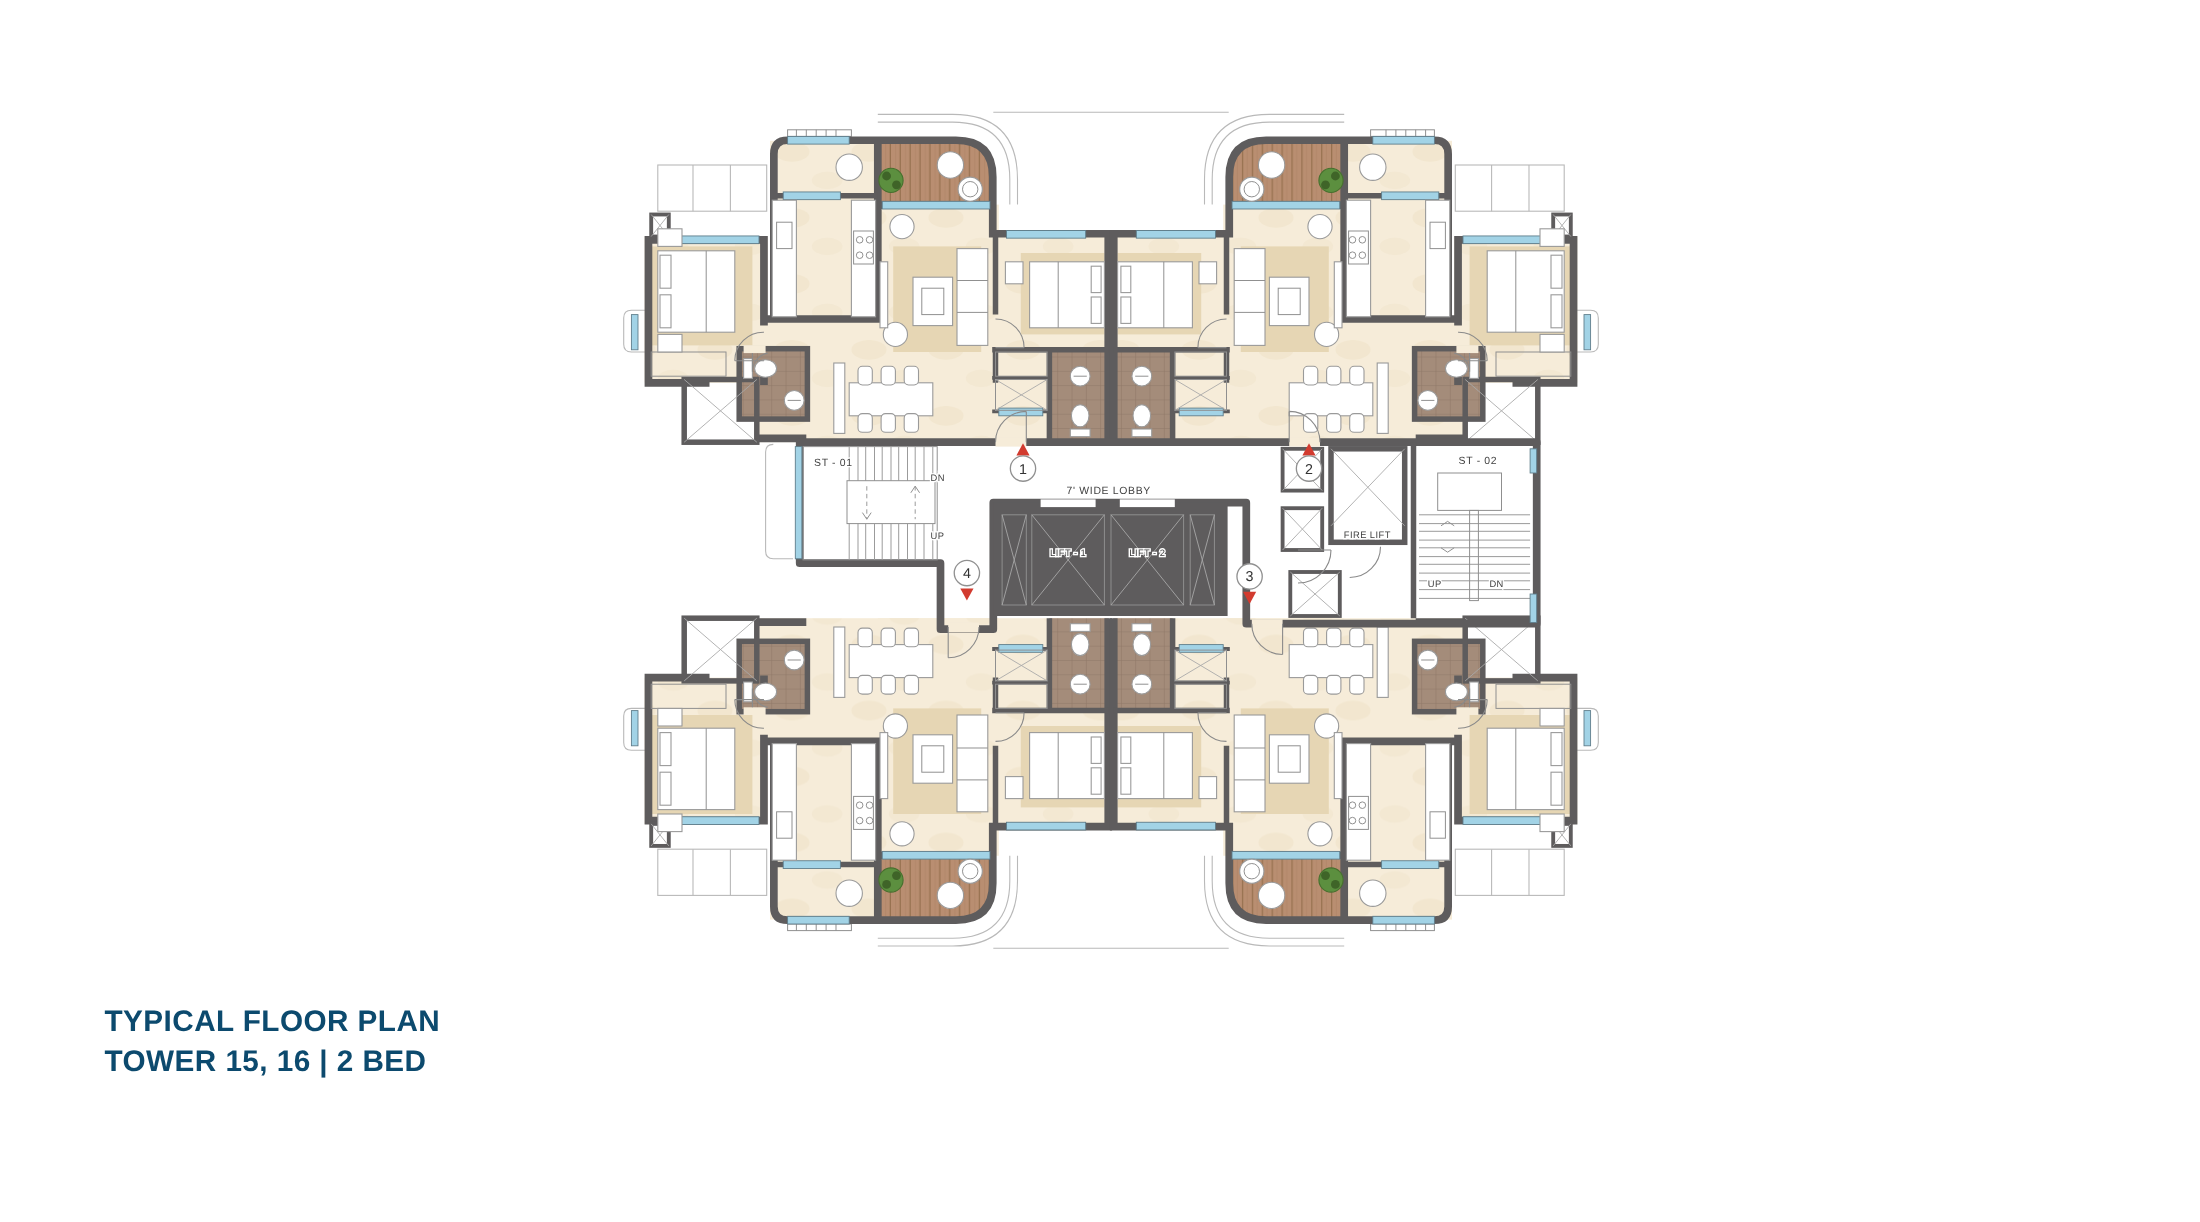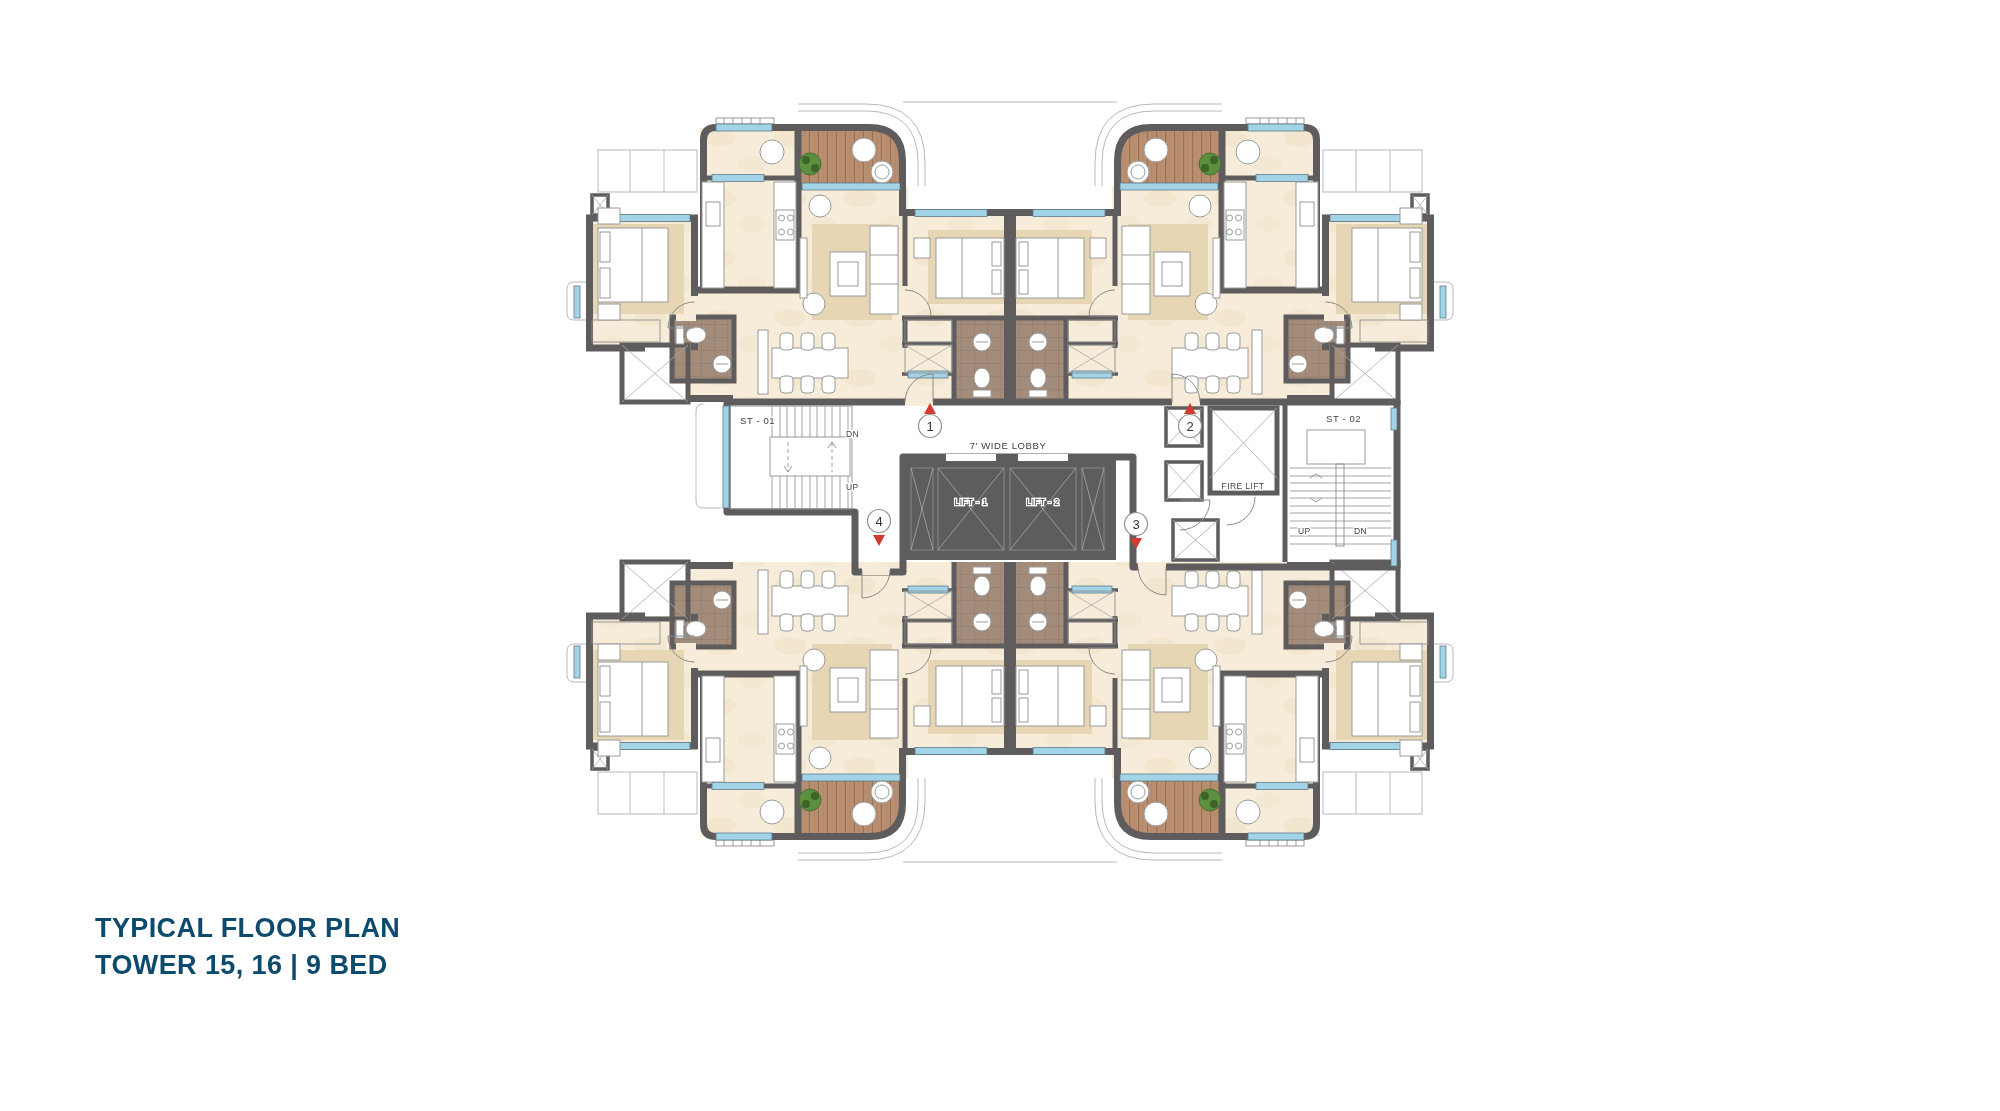--- a/index.html
+++ b/index.html
@@ -310,16 +310,16 @@
 
   <g>
     <text x="1877" y="928" text-anchor="middle" font-size="26" font-weight="600" fill="#2d2d2d">N</text>
     <circle cx="1877" cy="952" r="19.5" fill="none" stroke="#2f2f2f" stroke-width="1.4"></circle>
     <line x1="1877" y1="952" x2="1877" y2="933" stroke="#2f2f2f" stroke-width="1.2"></line>
   </g>
 </svg>
 
 <div class="title-block">
   <div class="title-line">TYPICAL FLOOR PLAN</div>
-  <div class="title-line">TOWER 15, 16 | 9 BED</div>
+  <div class="title-line">TOWER 15, 16 | 2 BED</div>
 </div>
 
 </div>
 
 </body></html>

